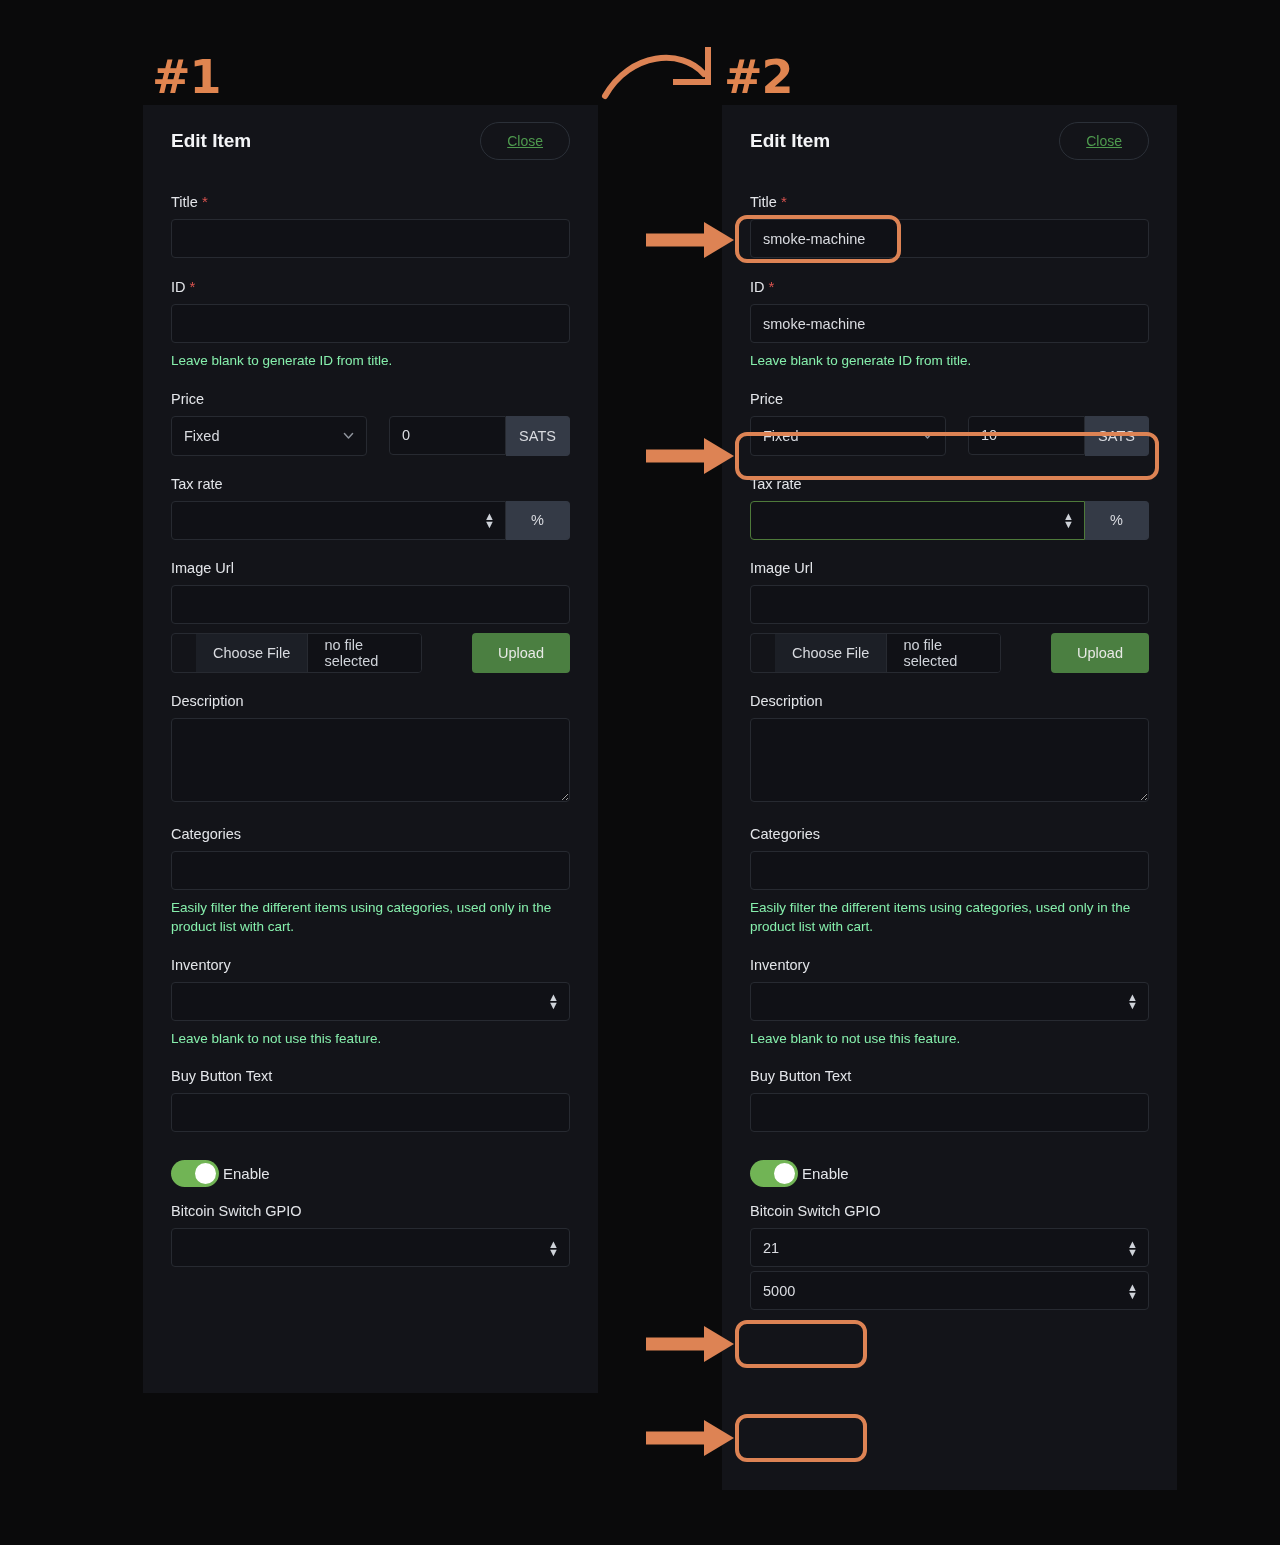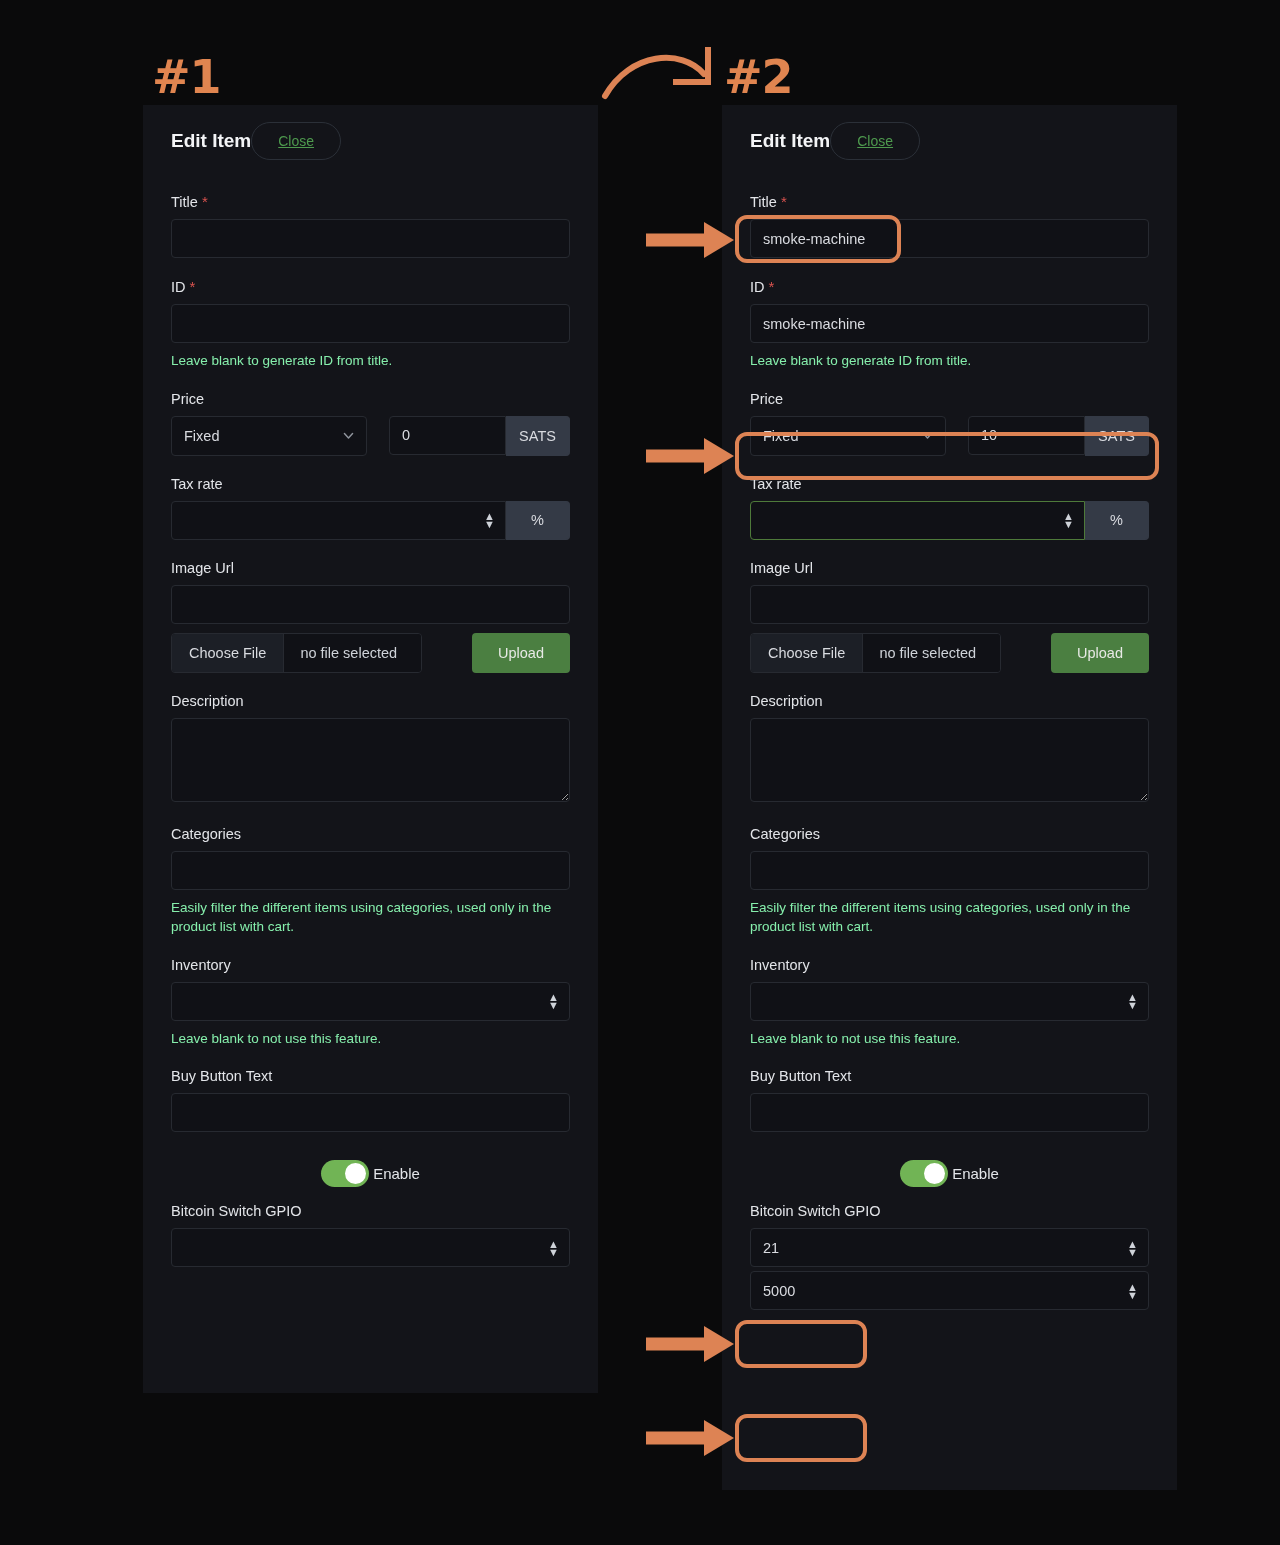--- a/index.html
+++ b/index.html
@@ -27,21 +27,21 @@
   
   .panel {
     position: absolute;
     background: #131419;
     padding: 0 28px;
   }
   #panel1 { left: 143px; top: 105px; width: 455px; height: 1288px; }
   #panel2 { left: 722px; top: 105px; width: 455px; height: 1385px; }
 
   .panel-head {
-    display: flex; align-items: center; 
+    display: flex; align-items: center; justify-content: space-between;
     height: 72px;
   }
   .panel-title {
     color: #f3f4f6;
     font-size: 19px;
     font-weight: bold;
   }
   .close-btn {
     color: #4e9a4e;
     background: transparent;
@@ -134,20 +134,21 @@
   }
 
   
   .file-row { display: flex; gap: 10px; margin-top: 9px; }
   .file-ctl {
     flex: 1; display: flex;
     border: 1px solid #272a31;
     border-radius: 4px;
     overflow: hidden;
     height: 40px;
+    padding-left: 24px;
   }
   .choose {
     background: #1c1f26;
     color: #d9dbe0;
     font-size: 14.5px;
     display: flex; align-items: center;
     padding: 0 17px;
     border-right: 1px solid #272a31;
     cursor: pointer;
   }
@@ -176,21 +177,21 @@
     border-radius: 4px;
     color: #d9dbe0;
     font-family: "Liberation Sans", sans-serif;
     font-size: 14.5px;
     padding: 9px 12px;
     outline: none;
     resize: vertical;
   }
 
   
-  .toggle-row { display: flex; align-items: center; gap: 4px; padding-top: 24px; justify-content: center; }
+  .toggle-row { display: flex; align-items: center; gap: 4px; padding-top: 24px; }
   .switch {
     width: 48px; height: 27px;
     background: #71b455;
     border-radius: 14px;
     position: relative;
     cursor: pointer;
   }
   .switch .knob {
     position: absolute; right: 3px; top: 3px;
     width: 21px; height: 21px;

